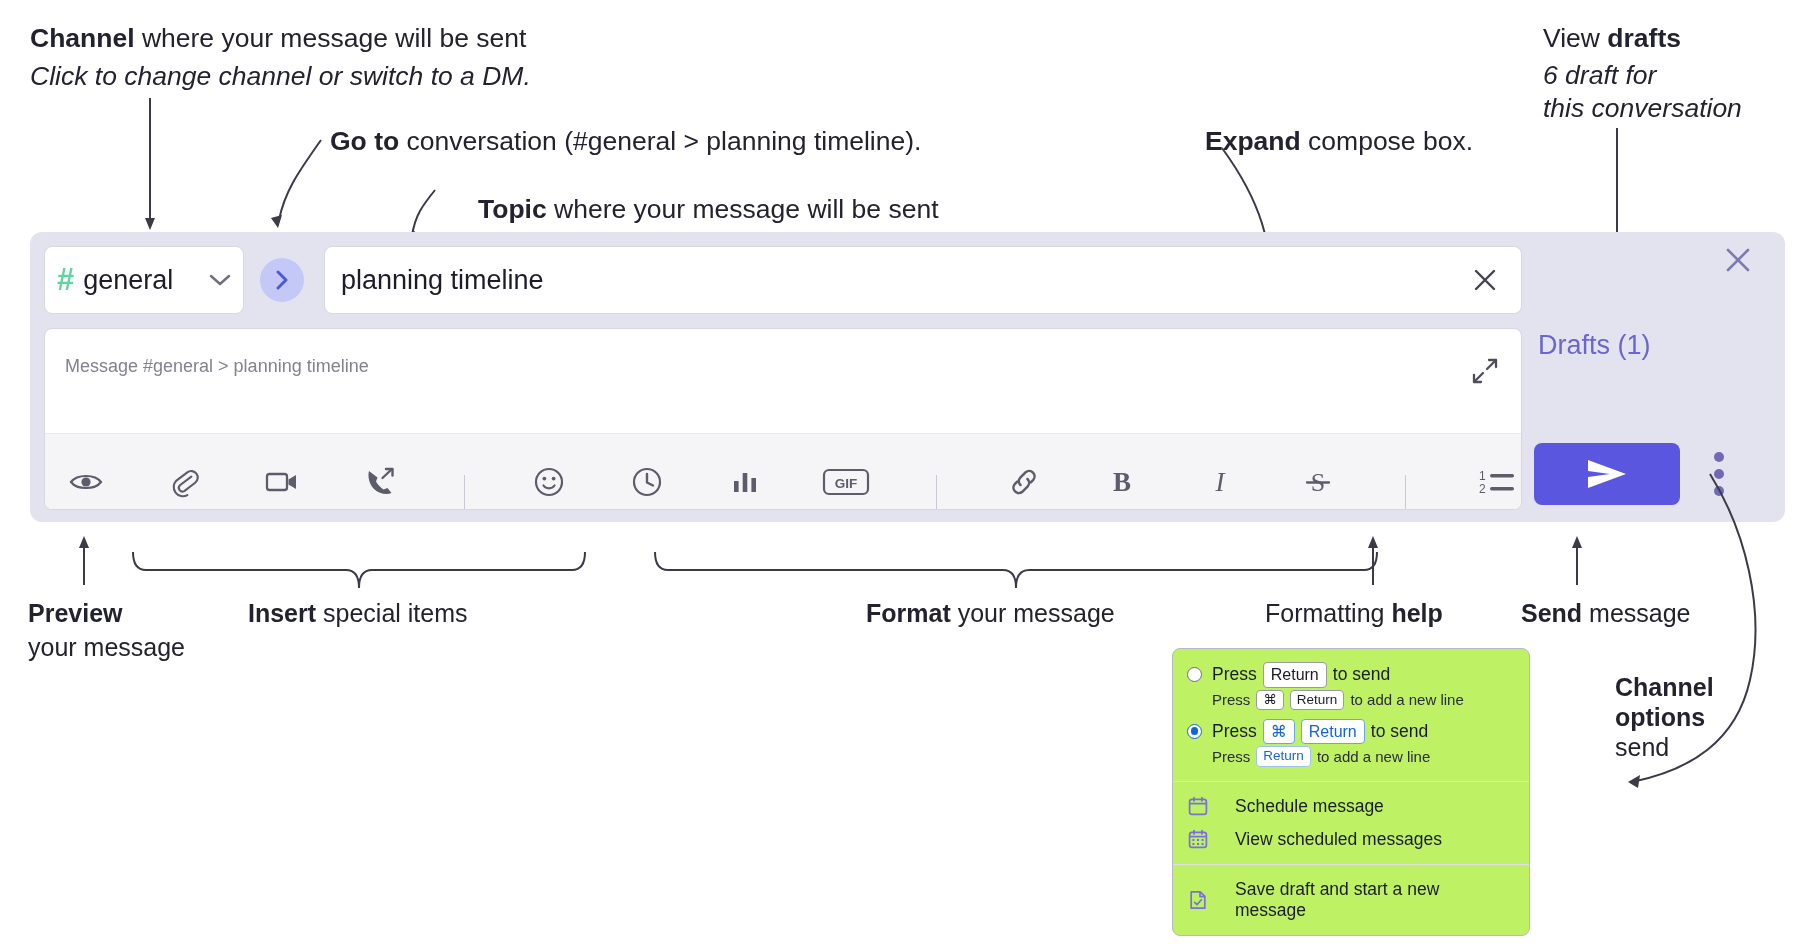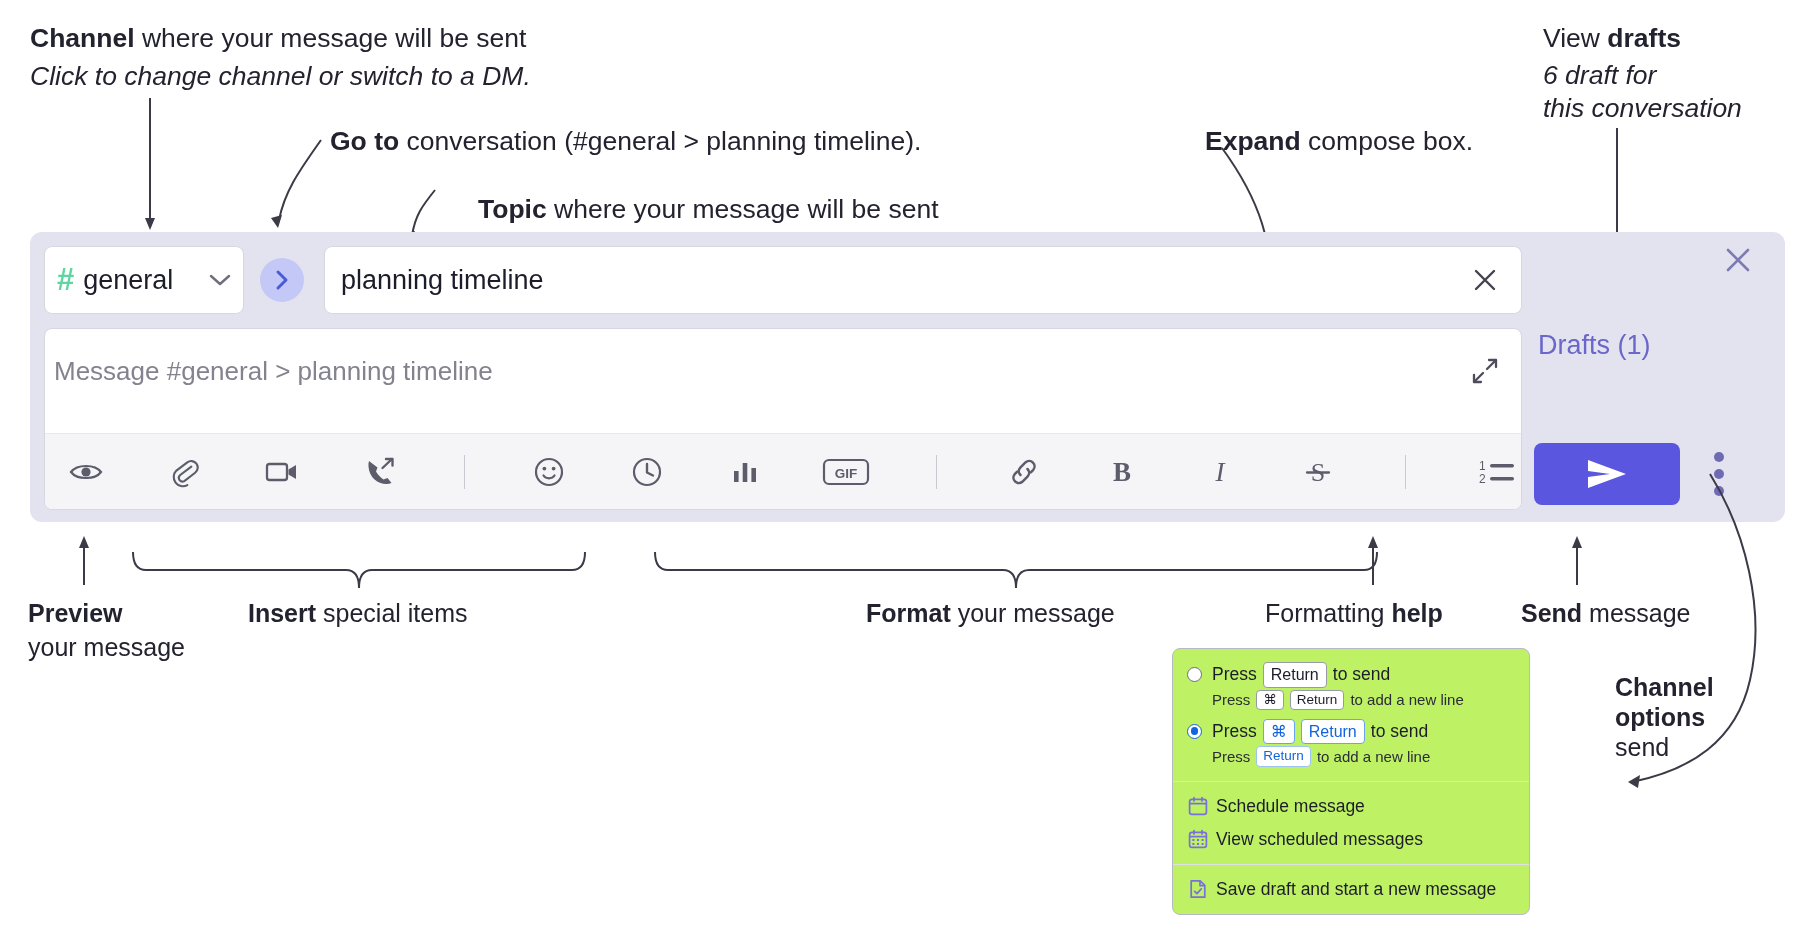--- a/index.html
+++ b/index.html
@@ -55,30 +55,30 @@
   .topic-text{font-size:27px;color:#1d1c2b;flex:1;outline:none;}
   .topic-clear{width:40px;height:40px;display:flex;align-items:center;justify-content:center;cursor:pointer;}
 
   
   .msgbox{
     position:absolute;left:0;top:82px;right:0;height:180px;
     background:#fff;border:1px solid #d7d7e2;border-radius:8px;overflow:hidden;
   }
   .msg-input-area{position:absolute;left:0;top:0;right:0;height:102px;}
   .msg-placeholder{
-    position:absolute;left:9px;top:27px;font-size:26px;color:#83828f;
+    position:absolute;left:20px;top:27px;font-size:18px;color:#83828f;
   }
   .expand-btn{
     position:absolute;right:16px;top:22px;width:40px;height:40px;
     display:flex;align-items:center;justify-content:center;cursor:pointer;
   }
   .toolbar{
     position:absolute;left:0;bottom:0;right:0;height:76px;
     background:#f5f5f8;border-top:1px solid #e7e7ee;
-    display:flex;align-items:center;padding-left:14px;box-sizing:border-box;gap:44px;
+    display:flex;align-items:flex-end;padding-left:14px;box-sizing:border-box;gap:44px;
   }
   .tb{
     width:54px;height:54px;display:flex;align-items:center;justify-content:center;
     cursor:pointer;color:#61606e;flex:0 0 auto;
   }
   .tb.wide{width:60px;}
   .sep{width:1px;height:34px;background:#c9c9d4;margin:0 13px;flex:0 0 auto;}
   .sep.s2{margin:0 16px;}
 
   
@@ -120,21 +120,21 @@
   .sub{display:flex;align-items:center;gap:6px;padding:2px 14px 6px 39px;font-size:15px;color:#2c2b38;}
   .key{
     display:inline-flex;align-items:center;justify-content:center;
     border:1px solid #9a99a6;border-radius:4px;background:#fff;
     padding:1px 7px;font-size:16px;color:#1d1c2b;line-height:1.35;
   }
   .key.sm{font-size:13.5px;padding:0 6px;}
   .key.blue{border-color:#6aa3ee;color:#1264dd;}
   .key.blue.sm{border-color:#9cc4f3;color:#1264dd;}
   .mdiv{height:1px;background:#dfdfe6;margin:8px 0;}
-  .mitem{display:flex;align-items:center;gap:8px;padding:6px 14px;cursor:pointer;font-size:17.5px;}
+  .mitem{display:flex;align-items:center;gap:27px;padding:6px 14px;cursor:pointer;font-size:17.5px;}
   .mico{width:21px;height:21px;flex:0 0 auto;color:#7a6fdc;display:flex;align-items:center;justify-content:center;}
 
   svg{display:block;}
 </style>
 </head>
 <body>
 
 <div class="ann ann-lg" style="left:30px;top:22px;width:620px;">
   <div><b>Channel</b><span> where your message will be sent</span></div>
   <div class="it" style="margin-top:4px;">Click to change channel or switch to a DM.</div>

